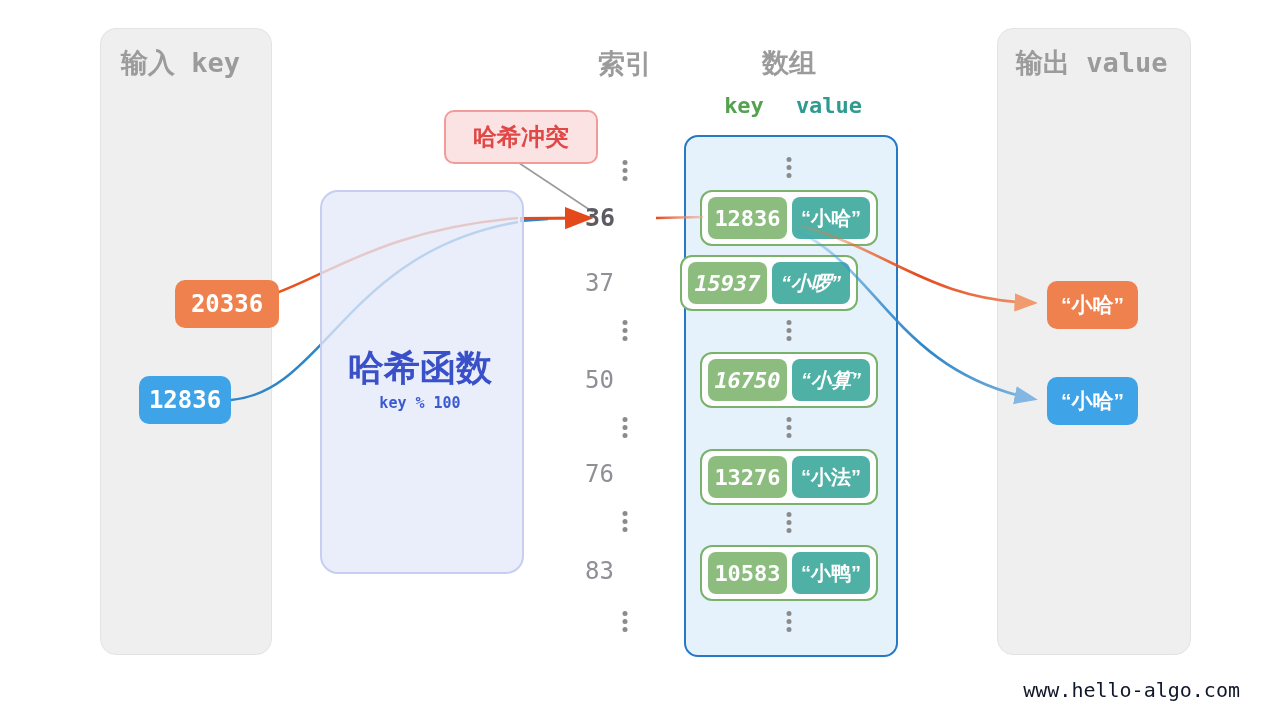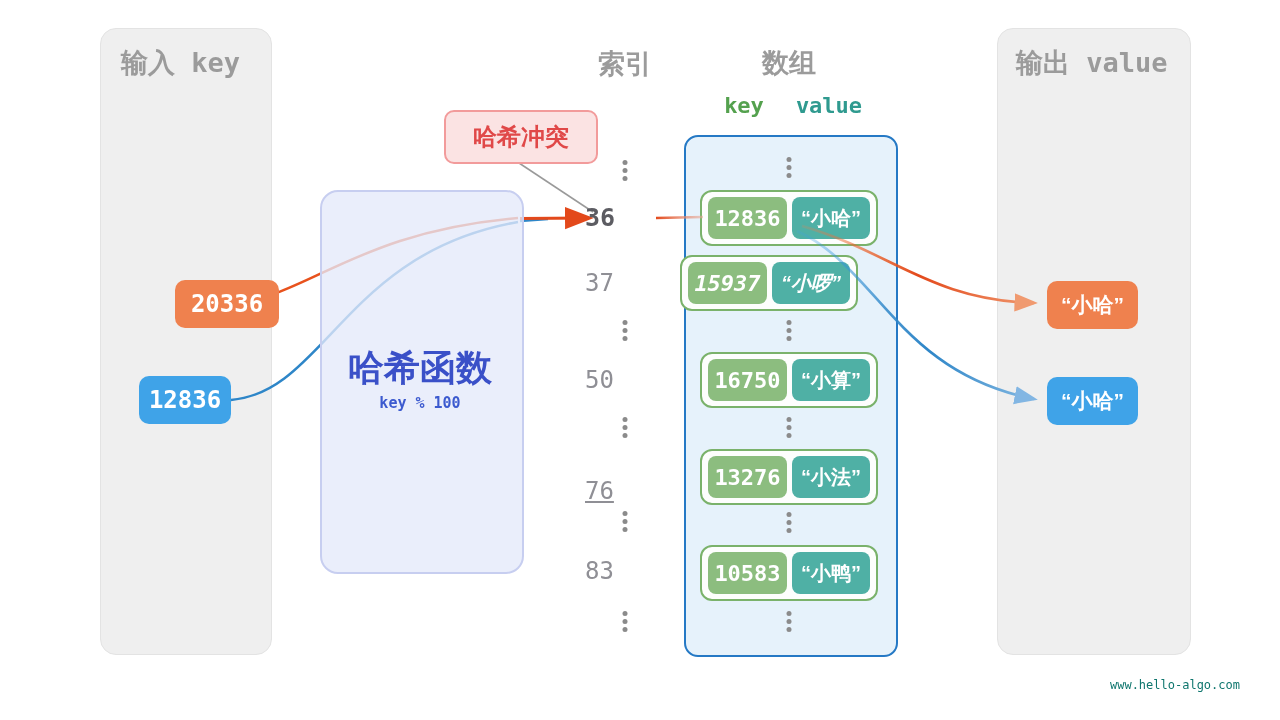--- a/index.html
+++ b/index.html
@@ -51,21 +51,21 @@
   .vdots i{display:block;width:5px;height:5px;border-radius:50%;background:#8B8B8B;margin:3px auto;}
 
   
   .arraybox{background:#E6F2FB;border:2.5px solid #2579C5;border-radius:14px;}
   .pair{display:flex;gap:5px;align-items:stretch;background:#FDFEFD;border:2px solid #7AB26B;
         border-radius:12px;padding:5px 6px;width:178px;height:56px;box-sizing:border-box;}
   .pair .cell{display:flex;align-items:center;justify-content:center;border-radius:8px;color:#fff;font-weight:bold;}
   .pair .k{width:79px;background:#8CBD7F;font-family:"DejaVu Sans Mono","Liberation Mono",monospace;font-size:22px;}
   .pair .v{flex:1;background:#4FB0A5;font-size:20px;}
 
-  .watermark{font-family:"DejaVu Sans Mono","Liberation Mono",monospace;font-size:12px;color:#0f766e;margin-left:24px;}
+  .watermark{font-family:"DejaVu Sans Mono","Liberation Mono",monospace;font-size:20px;color:#0f172a;margin-left:24px;}
 </style>
 </head>
 <body>
 
 <div id="canvas">
 
   <div class="abs panel" style="left:100px;top:28px;width:170px;height:625px;z-index:0;"></div>
   <div class="abs panel" style="left:997px;top:28px;width:192px;height:625px;z-index:0;"></div>
 
   <svg id="svg-under" class="layer" width="1280" height="720" viewBox="0 0 1280 720">
@@ -112,21 +112,21 @@
       <i></i>
       <i></i>
       <i></i>
     </div>
   <div class="abs idx z2" style="left:585px;top:366px;">50</div>
   <div class="abs vdots z2" style="left:625px;top:414px;">
       <i></i>
       <i></i>
       <i></i>
     </div>
-  <div class="abs idx z2" style="left:585px;top:477px;text-decoration:underline;">76</div>
+  <div class="abs idx z2" style="left:585px;top:460px;">76</div>
   <div class="abs vdots z2" style="left:625px;top:508px;">
       <i></i>
       <i></i>
       <i></i>
     </div>
   <div class="abs idx z2" style="left:585px;top:557px;">83</div>
   <div class="abs vdots z2" style="left:625px;top:608px;">
       <i></i>
       <i></i>
       <i></i>
@@ -161,21 +161,21 @@
     </div>
 
   <div class="abs pair z2" style="left:700px;top:190px;">
     <div class="cell k">12836</div>
     <div class="cell v">“小哈”</div>
   </div>
   <div class="abs pair z2" style="left:680px;top:255px;font-style:italic;">
     <div class="cell k">15937</div>
     <div class="cell v">“小啰”</div>
   </div>
-  <div class="abs pair z2" style="left:700px;top:352px;">
+  <div class="abs pair z2" style="left:700px;top:352px;font-style:italic;">
     <div class="cell k">16750</div>
     <div class="cell v">“小算”</div>
   </div>
   <div class="abs pair z2" style="left:700px;top:449px;">
     <div class="cell k">13276</div>
     <div class="cell v">“小法”</div>
   </div>
   <div class="abs pair z2" style="left:700px;top:545px;">
     <div class="cell k">10583</div>
     <div class="cell v">“小鸭”</div>

